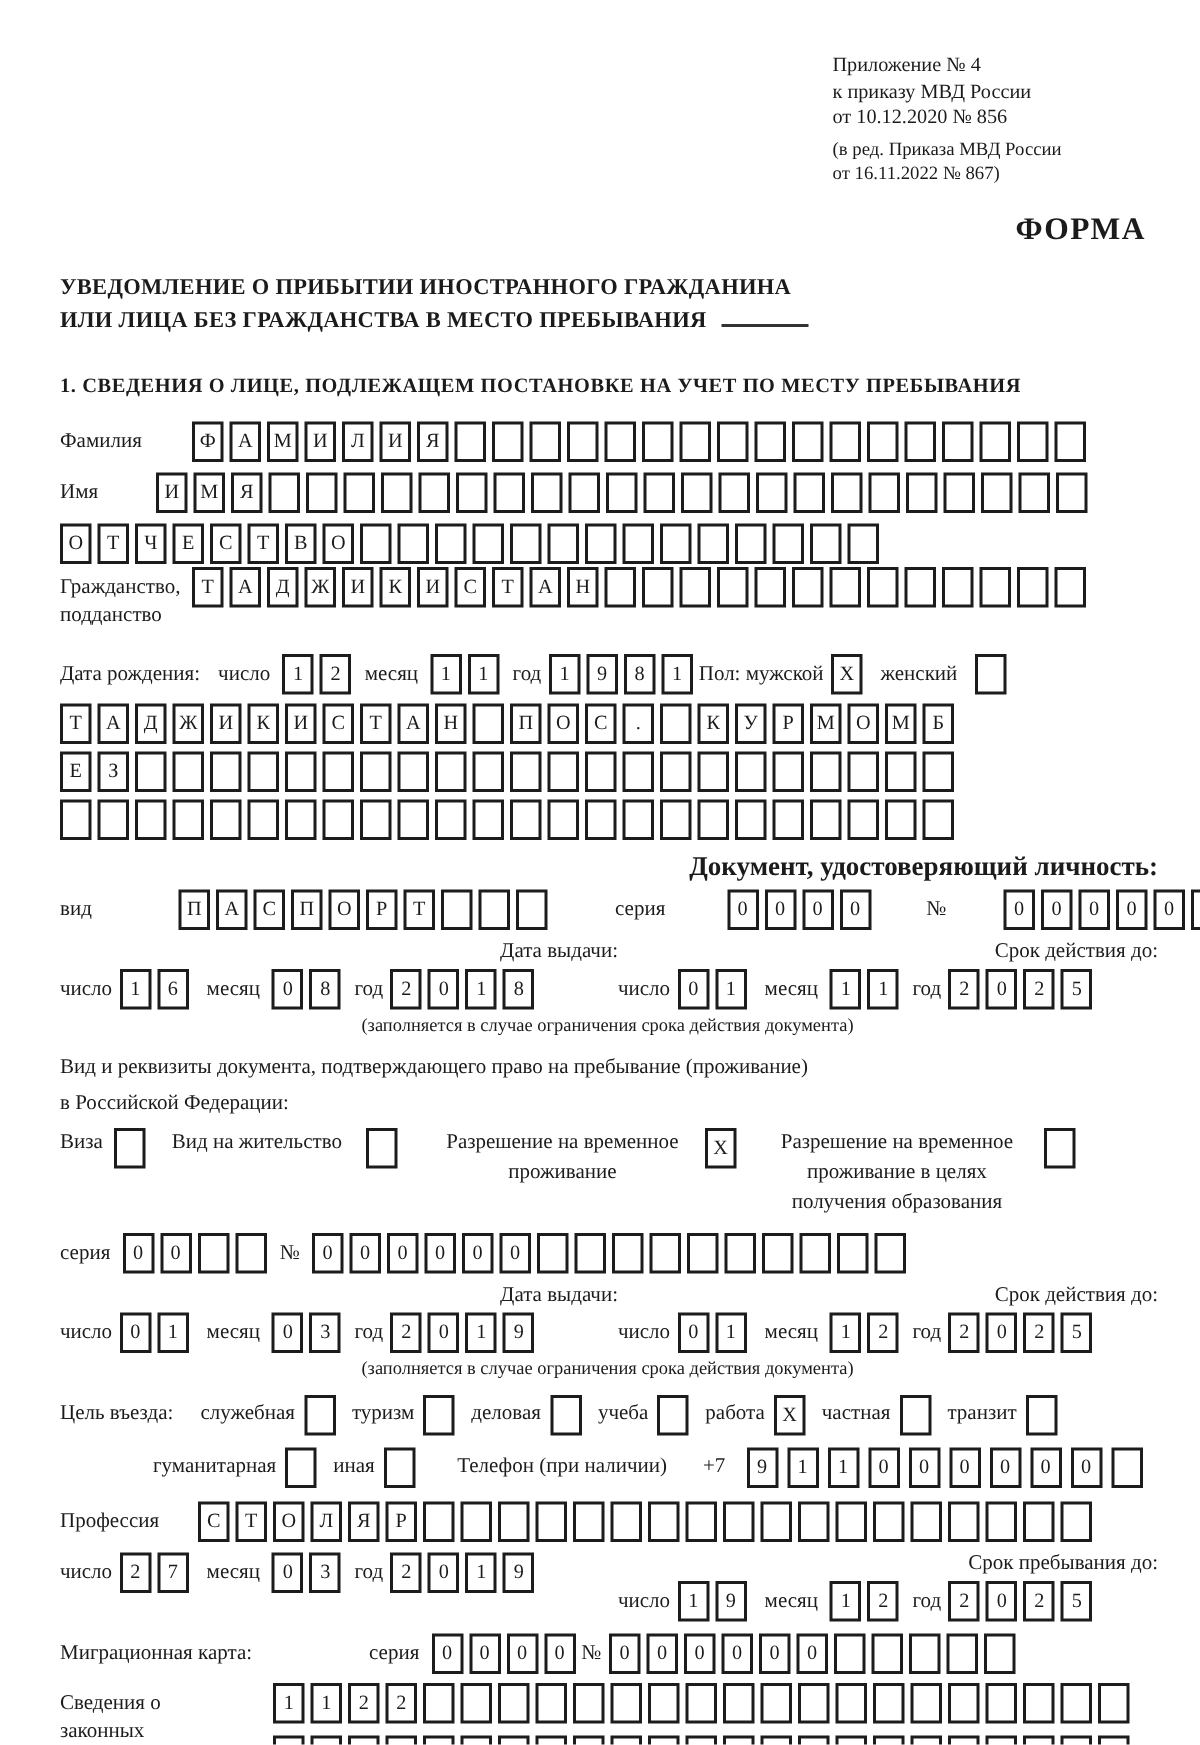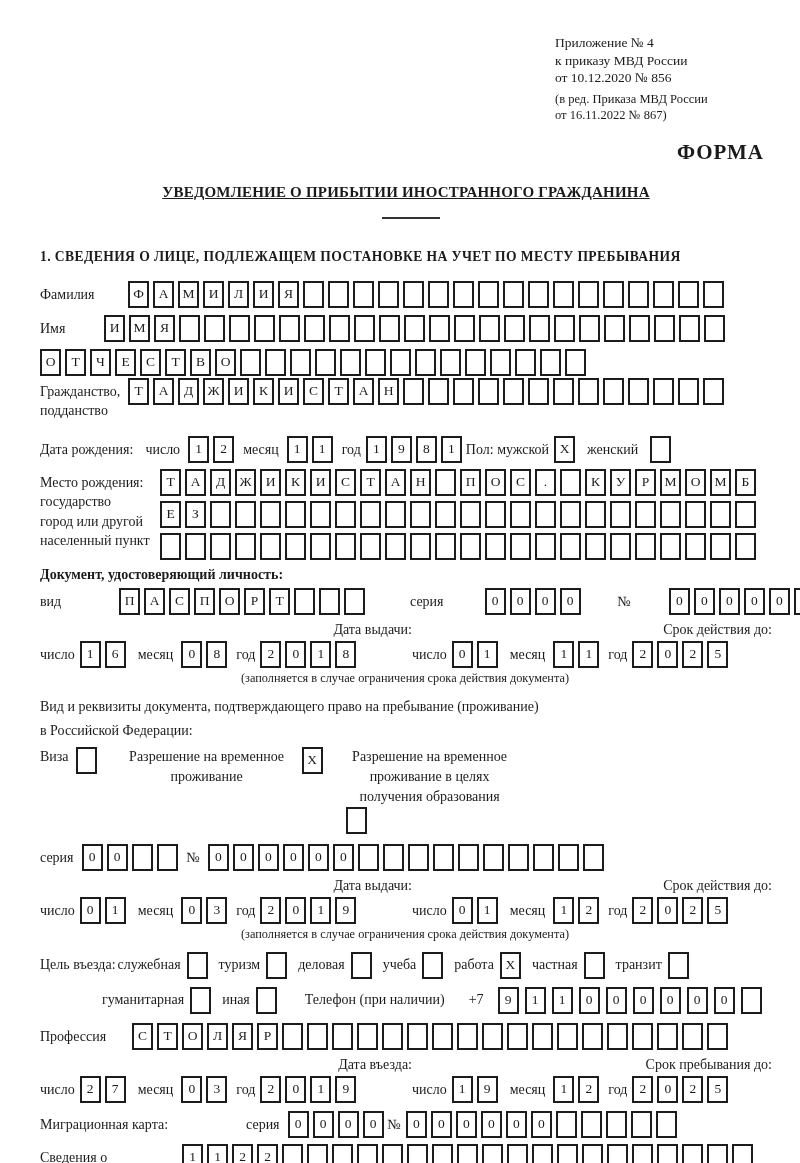--- a/index.html
+++ b/index.html
@@ -7,42 +7,42 @@
        font-family:"Liberation Serif","DejaVu Serif",serif;font-size:14px;}
   .page{box-sizing:border-box;width:800px;height:1163px;padding:34px 28px 10px 40px;}
 
   
   .appendix{margin-left:515px;font-size:13.5px;line-height:17.5px;}
   .appendix .small{font-size:12.5px;line-height:16.5px;}
   .appendix .gap{height:4px;}
   .forma{margin-top:16px;text-align:right;padding-right:8px;font-weight:bold;font-size:21px;letter-spacing:1px;}
 
   
-  .title{margin-top:16px;text-align:center;font-weight:bold;font-size:15px;line-height:22px;letter-spacing:.2px;text-decoration:underline;}
+  .title{margin-top:16px;text-align:left;font-weight:bold;font-size:15px;line-height:22px;letter-spacing:.2px;}
   .blank-line{display:inline-block;width:58px;border-bottom:2px solid #333;height:13px;margin-left:10px;}
 
   .sec-heading{margin-top:24px;font-weight:bold;font-size:13.6px;letter-spacing:.4px;white-space:nowrap;}
 
   
   .frm-row{display:flex;align-items:flex-start;margin-top:7px;}
   .lbl{line-height:27px;flex:none;}
   .lblcol{flex:none;line-height:19.5px;padding-top:4px;}
   .boxes{display:flex;flex:none;}
   .cellbox{box-sizing:border-box;flex:none;width:21px;height:27px;margin-right:4px;
            border:2px solid #1c1c1c;display:inline-flex;align-items:center;justify-content:center;
            font-size:13.5px;line-height:1;background:#fff;}
   .stack{display:flex;flex-direction:column;}
   .stack .boxes{margin-bottom:5px;}
   .ml8{margin-left:8px;} .ml12{margin-left:12px;} .ml5{margin-left:5px;}
 
   .w-surname{width:88px;} .w-patr{width:148px;} .w-cit{width:88px;}
   .w-place{width:120px;} .w-repr{width:142px;}
 
   
-  .center-bold{margin-top:9px;text-align:left;font-weight:bold;font-size:14px;}
+  .center-bold{margin-top:9px;text-align:right;font-weight:bold;font-size:18px;}
 
   
   .dates{display:flex;margin-top:7px;}
   .dates-left{width:372px;flex:none;}
   .dates-right{flex:1;}
   .dates-title{text-align:right;font-size:14px;margin-bottom:3px;}
   .dates-line{display:flex;align-items:center;}
   .note-right{text-align:center;font-size:12.3px;margin-top:3px;padding-right:2px;}
 
   .para{margin-top:9px;line-height:24px;}
@@ -70,21 +70,21 @@
     <div>от 10.12.2020 № 856</div>
     <div class="gap"></div>
     <div class="small">(в ред. Приказа МВД России</div>
     <div class="small">от 16.11.2022 № 867)</div>
   </div>
 
   <div class="forma">ФОРМА</div>
 
   <div class="title">
     <div>УВЕДОМЛЕНИЕ О ПРИБЫТИИ ИНОСТРАННОГО ГРАЖДАНИНА</div>
-    <div><span class="blank-line"></span></div>
+    <div><span>ИЛИ ЛИЦА БЕЗ ГРАЖДАНСТВА В МЕСТО ПРЕБЫВАНИЯ</span><span class="blank-line"></span></div>
   </div>
 
   <div class="sec-heading">1. СВЕДЕНИЯ О ЛИЦЕ, ПОДЛЕЖАЩЕМ ПОСТАНОВКЕ НА УЧЕТ ПО МЕСТУ ПРЕБЫВАНИЯ</div>
 
   <div class="frm-row" style="margin-top:16px;align-items:center;">
     <span class="lbl w-surname">Фамилия</span>
     <span class="boxes">
         <span class="cellbox">Ф</span>
         <span class="cellbox">А</span>
         <span class="cellbox">М</span>
@@ -222,26 +222,20 @@
         <span class="cellbox">8</span>
         <span class="cellbox">1</span>
       </span>
     <span class="lbl">Пол: мужской</span>
     <span class="cellbox ml5">X</span>
     <span class="lbl ml8">женский</span>
     <span class="cellbox ml12"></span>
   </div>
 
   <div class="frm-row" style="margin-top:6px;">
-    <span class="lblcol w-place">
-      <span style="display:block;">Место рождения:</span>
-      <span style="display:block;">государство</span>
-      <span style="display:block;">город или другой</span>
-      <span style="display:block;">населенный пункт</span>
-    </span>
     <span class="stack">
       <span class="boxes">
           <span class="cellbox">Т</span>
           <span class="cellbox">А</span>
           <span class="cellbox">Д</span>
           <span class="cellbox">Ж</span>
           <span class="cellbox">И</span>
           <span class="cellbox">К</span>
           <span class="cellbox">И</span>
           <span class="cellbox">С</span>
@@ -407,25 +401,29 @@
   <div class="para">
     <div>Вид и реквизиты документа, подтверждающего право на пребывание (проживание)</div>
     <div>в Российской Федерации:</div>
   </div>
 
   <div class="opts">
     <span class="opt">
       <span class="olbl">Виза</span>
       <span class="cellbox"></span>
     </span>
+    <span class="opt" style="margin-left:18px;">
+      <span class="olbl">Вид на жительство</span>
+      <span class="cellbox" style="margin-left:16px;"></span>
+    </span>
     <span class="opt" style="margin-left:22px;">
       <span class="olbl center wrap170">Разрешение на временное проживание</span>
       <span class="cellbox">X</span>
     </span>
-    <span class="opt" style="margin-left:16px;flex-direction:column;">
+    <span class="opt" style="margin-left:16px;">
       <span class="olbl center wrap180">Разрешение на временное проживание в целях получения образования</span>
       <span class="cellbox"></span>
     </span>
   </div>
 
   <div class="frm-row" style="align-items:center;margin-top:10px;">
     <span class="lbl">серия</span>
     <span class="boxes ml8">
         <span class="cellbox">0</span>
         <span class="cellbox">0</span>
@@ -496,21 +494,21 @@
             <span class="cellbox">2</span>
             <span class="cellbox">5</span>
           </span>
       </div>
     </div>
   </div>
   <div class="note-right">(заполняется в случае ограничения срока действия документа)</div>
 
   <div class="purpose-line">
     <span>Цель въезда:</span>
-    <span class="pgap" style="margin-left:2px;">служебная</span>
+    <span class="pgap" style="margin-left:18px;">служебная</span>
     <span class="cellbox"></span>
     <span class="pgap">туризм</span>
     <span class="cellbox"></span>
     <span class="pgap">деловая</span>
     <span class="cellbox"></span>
     <span class="pgap">учеба</span>
     <span class="cellbox"></span>
     <span class="pgap">работа</span>
     <span class="cellbox">X</span>
     <span class="pgap">частная</span>
@@ -565,21 +563,20 @@
         <span class="cellbox"></span>
         <span class="cellbox"></span>
         <span class="cellbox"></span>
         <span class="cellbox"></span>
         <span class="cellbox"></span>
       </span>
   </div>
 
   <div class="dates">
     <div class="dates-left">
-      <div class="dates-title">Дата въезда:</div>
       <div class="dates-line">
         <span class="lbl">число</span>
         <span class="boxes ml5">
             <span class="cellbox">2</span>
             <span class="cellbox">7</span>
           </span>
         <span class="lbl ml8">месяц</span>
         <span class="boxes ml8">
             <span class="cellbox">0</span>
             <span class="cellbox">3</span>

